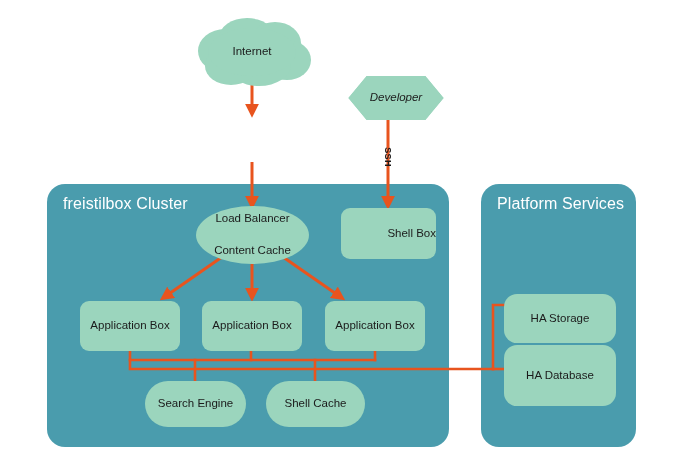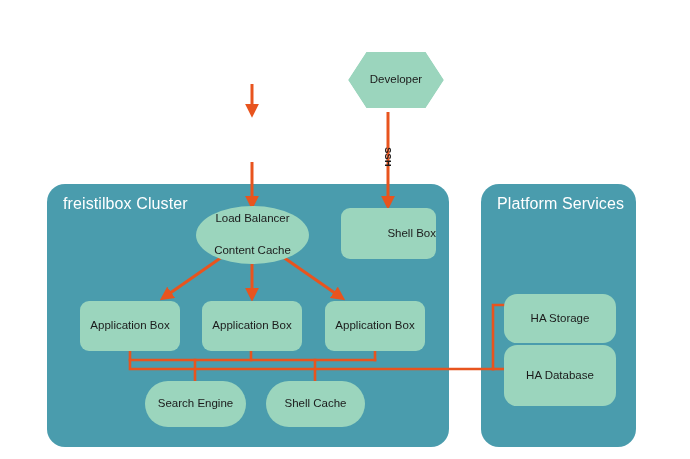--- a/index.html
+++ b/index.html
@@ -132,22 +132,36 @@
       <path d="M 195 360 L 195 381"></path>
       <path d="M 315 360 L 315 381"></path>
 
       <path d="M 130 360 L 130 369 L 493 369"></path>
 
       <path d="M 493 369 L 493 305 L 508 305"></path>
       <path d="M 493 369 L 508 369"></path>
     </g>
   </svg>
 
-
-  <div class="node hexagon" style="left:348px; top:52px; width:96px; height:56px;">
+  <div class="cloud" style="left:189px; top:16px; width:126px; height:70px;">
+    <svg width="126" height="70" viewBox="0 0 126 70" xmlns="http://www.w3.org/2000/svg">
+      <g fill="#9bd5bd">
+        <ellipse cx="36" cy="35" rx="27" ry="22"></ellipse>
+        <ellipse cx="58" cy="22" rx="28" ry="20"></ellipse>
+        <ellipse cx="86" cy="27" rx="26" ry="21"></ellipse>
+        <ellipse cx="98" cy="44" rx="24" ry="20"></ellipse>
+        <ellipse cx="70" cy="49" rx="32" ry="21"></ellipse>
+        <ellipse cx="42" cy="50" rx="26" ry="19"></ellipse>
+        <ellipse cx="63" cy="36" rx="44" ry="24"></ellipse>
+      </g>
+    </svg>
+    <div class="cloud-label">Internet</div>
+  </div>
+
+  <div class="node hexagon" style="left:348px; top:76px; width:96px; height:44px;font-style:italic;">
     <div class="hex-fill"></div>
     <span>Developer</span>
   </div>
 
   <div class="edge-label" style="left:374px; top:152px; width:28px; text-align:center; transform:rotate(90deg);">SSH</div>
 
 
   <div class="node ellipse" style="left:196px; top:206px; width:113px; height:58px; flex-direction:column;">
     <span>Load Balancer</span>
     <span>Content Cache</span>

